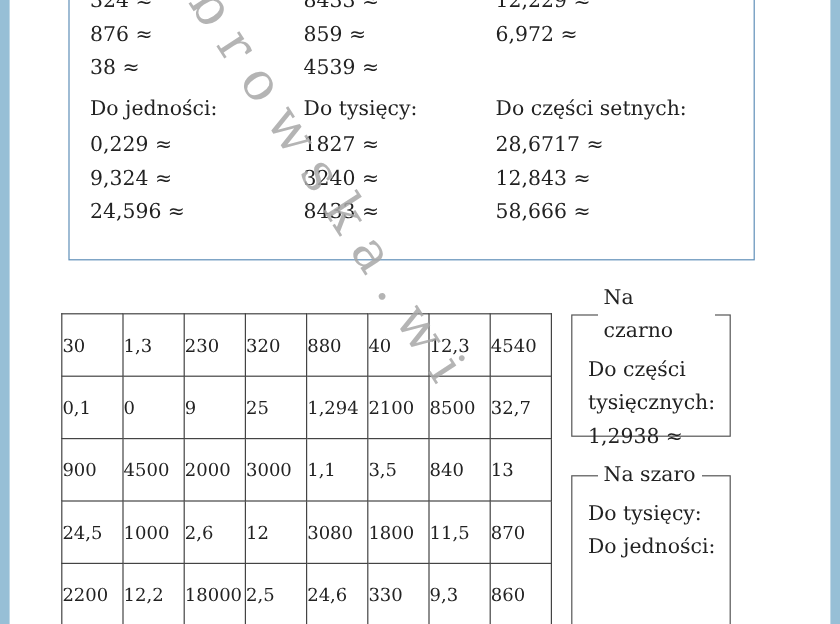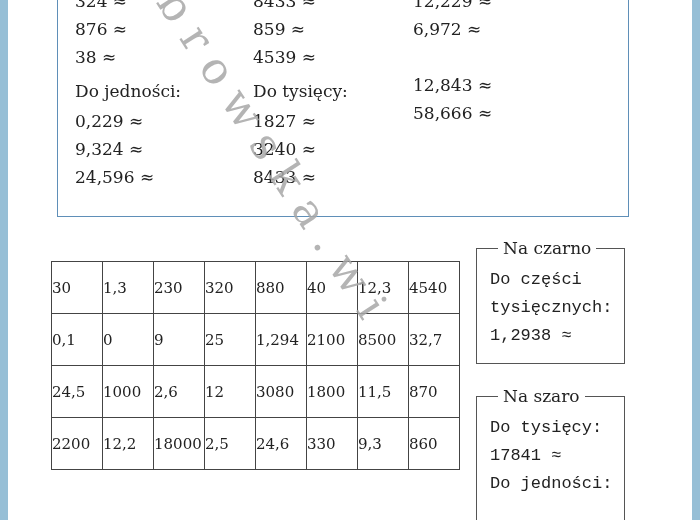--- a/index.html
+++ b/index.html
@@ -30,21 +30,21 @@
     border:1.3px solid #444; width:50px; height:51px;
     text-align:left; vertical-align:middle; padding:0;
   }
 
   fieldset.box {
     position:absolute; left:476px; width:123px; margin:0; padding:4px 12px 6px 13px;
     border:1.3px solid #555; box-sizing:border-box;
     font-size:17px; line-height:28px;
   }
   fieldset.box legend { padding:0 5px; font-size:17px; margin-left:8px; }
-  fieldset.box div { white-space:nowrap;font-family:Liberation Mono, monospace; }
+  fieldset.box div { white-space:nowrap; }
 
   .watermark {
     position:absolute; color:#a8a8a8; font-size:44px;
     font-family:"DejaVu Serif","Liberation Serif",serif;
     transform-origin:0 0; transform:rotate(57deg);
     letter-spacing:14px; opacity:0.85; pointer-events:none; white-space:nowrap;
   }
 </style>
 </head>
 <body>
@@ -71,20 +71,22 @@
   <div class="head">Do tysięcy:</div>
   <div>1827 ≈</div>
   <div>3240 ≈</div>
   <div>8433 ≈</div>
 </div>
 
 <div class="col" style="left:413px; top:-13px;">
   <div>12,229 ≈</div>
   <div>6,972 ≈</div>
   <div style="height:28px;"></div>
+  <div class="head">Do części setnych:</div>
+  <div>28,6717 ≈</div>
   <div>12,843 ≈</div>
   <div>58,666 ≈</div>
 </div>
 
 <table class="grid">
   <tbody>
       <tr>
     <td>30</td>
     <td>1,3</td>
     <td>230</td>
@@ -96,20 +98,30 @@
   </tr>
   <tr>
     <td>0,1</td>
     <td>0</td>
     <td>9</td>
     <td>25</td>
     <td>1,294</td>
     <td>2100</td>
     <td>8500</td>
     <td>32,7</td>
+  </tr>
+  <tr>
+    <td>900</td>
+    <td>4500</td>
+    <td>2000</td>
+    <td>3000</td>
+    <td>1,1</td>
+    <td>3,5</td>
+    <td>840</td>
+    <td>13</td>
   </tr>
   <tr>
     <td>24,5</td>
     <td>1000</td>
     <td>2,6</td>
     <td>12</td>
     <td>3080</td>
     <td>1800</td>
     <td>11,5</td>
     <td>870</td>
@@ -130,17 +142,16 @@
 <fieldset class="box" style="top:234px; height:130px;">
   <legend>Na czarno</legend>
   <div>Do części</div>
   <div>tysięcznych:</div>
   <div>1,2938 ≈</div>
 </fieldset>
 
 <fieldset class="box" style="top:382px; height:160px;">
   <legend>Na szaro</legend>
   <div>Do tysięcy:</div>
-  <div>17841 ≈</div>
   <div>Do jedności:</div>
 </fieldset>
 
 <div class="watermark" style="left:190px; top:-20px;">browska.wi</div>
 
 </body></html>

